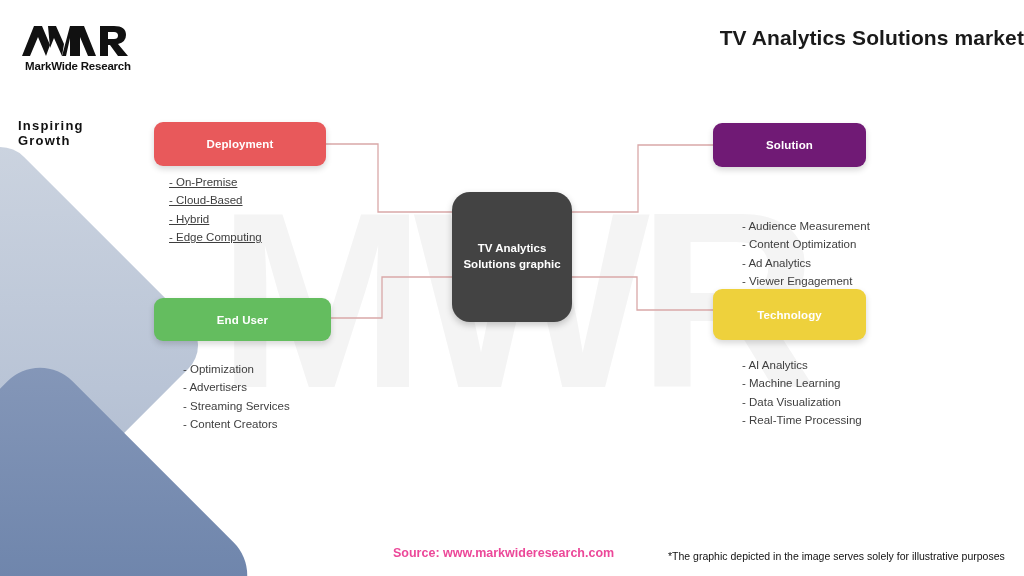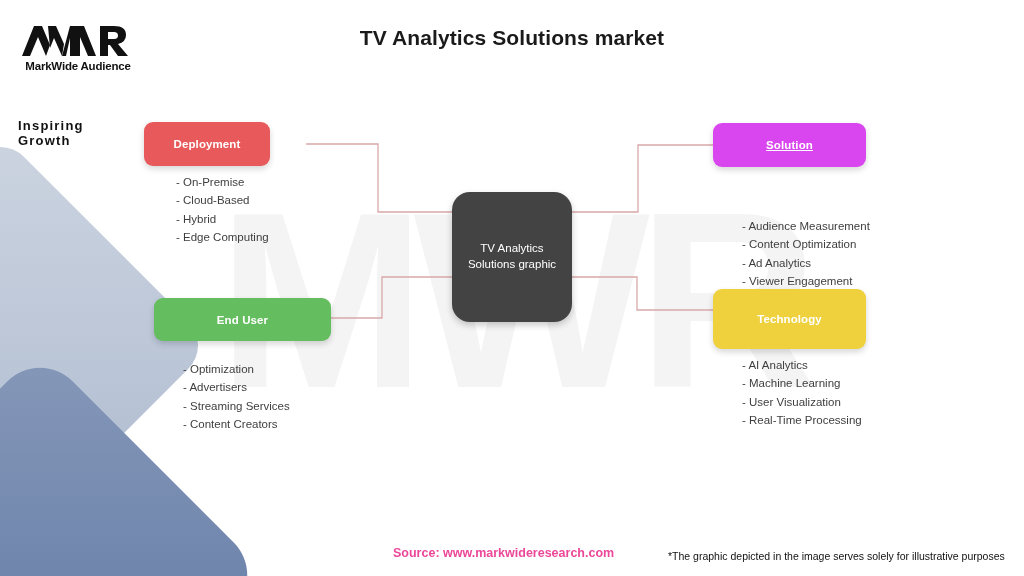--- a/index.html
+++ b/index.html
@@ -60,21 +60,21 @@
     position:absolute;left:0;top:50px;width:120px;
     text-align:left;font-size:13px;font-weight:bold;color:#111;
     letter-spacing:1.2px;
     margin-top:44px;
   }
 
   
   .title{
     position:absolute;
     left:0;top:26px;width:1024px;
-    text-align:center;
+    text-align:right;
     font-size:21px;
     font-weight:bold;
     color:#1a1a1a;
     letter-spacing:0.1px;
   }
 
   
   .connectors{position:absolute;left:0;top:0;width:1024px;height:576px;}
 
   
@@ -93,21 +93,21 @@
   .node-center{
     position:absolute;
     border-radius:18px;
     background:#434343;
     display:flex;
     align-items:center;
     justify-content:center;
     text-align:center;
     color:#ffffff;
     font-size:11.5px;
-    font-weight:normal;
+    font-weight:bold;
     line-height:1.35;
     box-shadow:0 3px 7px rgba(0,0,0,0.22);
   }
 
   
   .bullets{
     position:absolute;
     font-size:11.5px;
     color:#3e3e3e;
     line-height:18.4px;
@@ -143,21 +143,21 @@
   <div class="logo">
     <svg width="120" height="34" viewBox="0 0 120 34">
       <g fill="#111111">
         <path d="M4 32 L16 2 L24 2 L32 21 L28 32 L20 13 L12 32 Z"></path>
         <path d="M30 2 L38 2 L46 20 L44 32 L36 14 L32 24 Z"></path>
         <path d="M44 32 L52 2 L60 2 L60 32 L52 32 L52 14 L48 32 Z"></path>
         <path d="M58 2 L66 2 L78 32 L70 32 L62 13 L62 32 L58 32 Z"></path>
         <path d="M82 2 L96 2 Q108 2 108 11 Q108 18 100 20 L110 32 L100 32 L92 21 L90 21 L90 32 L82 32 Z M90 8 L90 15 L96 15 Q100 15 100 11.5 Q100 8 96 8 Z"></path>
       </g>
     </svg>
-    <div class="logo-name">MarkWide Audience</div>
+    <div class="logo-name">MarkWide Research</div>
     <div class="logo-tag">Inspiring Growth</div>
   </div>
 
   <div class="title">TV Analytics Solutions market</div>
 
   <svg class="connectors" viewBox="0 0 1024 576" width="1024" height="576">
     <g id="conn-group" fill="none" stroke="#d9a8a8" stroke-width="1.3">
       <polyline points="306,144 378,144 378,212 452,212" stroke="#d9a8a8"></polyline>
       <polyline points="572,212 638,212 638,145 713,145" stroke="#d9a8a8"></polyline>
       <polyline points="315,318 382,318 382,277 452,277" stroke="#d9a8a8"></polyline>
@@ -165,56 +165,56 @@
     </g>
   </svg>
 
   <div class="node-center" style="left: 452px; top: 192px; width: 120px; height: 130px; background: rgb(67, 67, 67);">
     <div>
       <div>TV Analytics</div>
       <div>Solutions graphic</div>
     </div>
   </div>
 
-  <div class="node" style="left:144px;top:122px;width:126px;height:44px;background:#e8595b;">
+  <div class="node" style="left:154px;top:122px;width:172px;height:44px;background:#e8595b;">
     <span>Deployment</span>
   </div>
-  <div class="bullets" style="left:176px;top:173px;">
+  <div class="bullets" style="left:169px;top:173px;text-decoration:underline;">
     <div>- On-Premise</div>
     <div>- Cloud-Based</div>
     <div>- Hybrid</div>
     <div>- Edge Computing</div>
   </div>
 
-  <div class="node" style="left:713px;top:123px;width:153px;height:44px;background:#d946ef;text-decoration:underline;">
+  <div class="node" style="left:713px;top:123px;width:153px;height:44px;background:#701a75;">
     <span>Solution</span>
   </div>
   <div class="bullets" style="left:742px;top:173px;margin-top:44px;">
     <div>- Audience Measurement</div>
     <div>- Content Optimization</div>
     <div>- Ad Analytics</div>
     <div>- Viewer Engagement</div>
   </div>
 
   <div class="node" style="left:154px;top:298px;width:177px;height:43px;background:#64bd5f;">
     <span>End User</span>
   </div>
   <div class="bullets" style="left:183px;top:360px;">
     <div>- Optimization</div>
     <div>- Advertisers</div>
     <div>- Streaming Services</div>
     <div>- Content Creators</div>
   </div>
 
-  <div class="node" style="left:713px;top:289px;width:153px;height:60px;background:#eed13c;">
+  <div class="node" style="left:713px;top:289px;width:153px;height:51px;background:#eed13c;">
     <span>Technology</span>
   </div>
   <div class="bullets" style="left:742px;top:356px;">
     <div>- AI Analytics</div>
     <div>- Machine Learning</div>
-    <div>- User Visualization</div>
+    <div>- Data Visualization</div>
     <div>- Real-Time Processing</div>
   </div>
 
   <div class="source">Source: www.markwideresearch.com</div>
   <div class="disclaimer">*The graphic depicted in the image serves solely for illustrative purposes</div>
 
 </div>
 
 </body></html>

